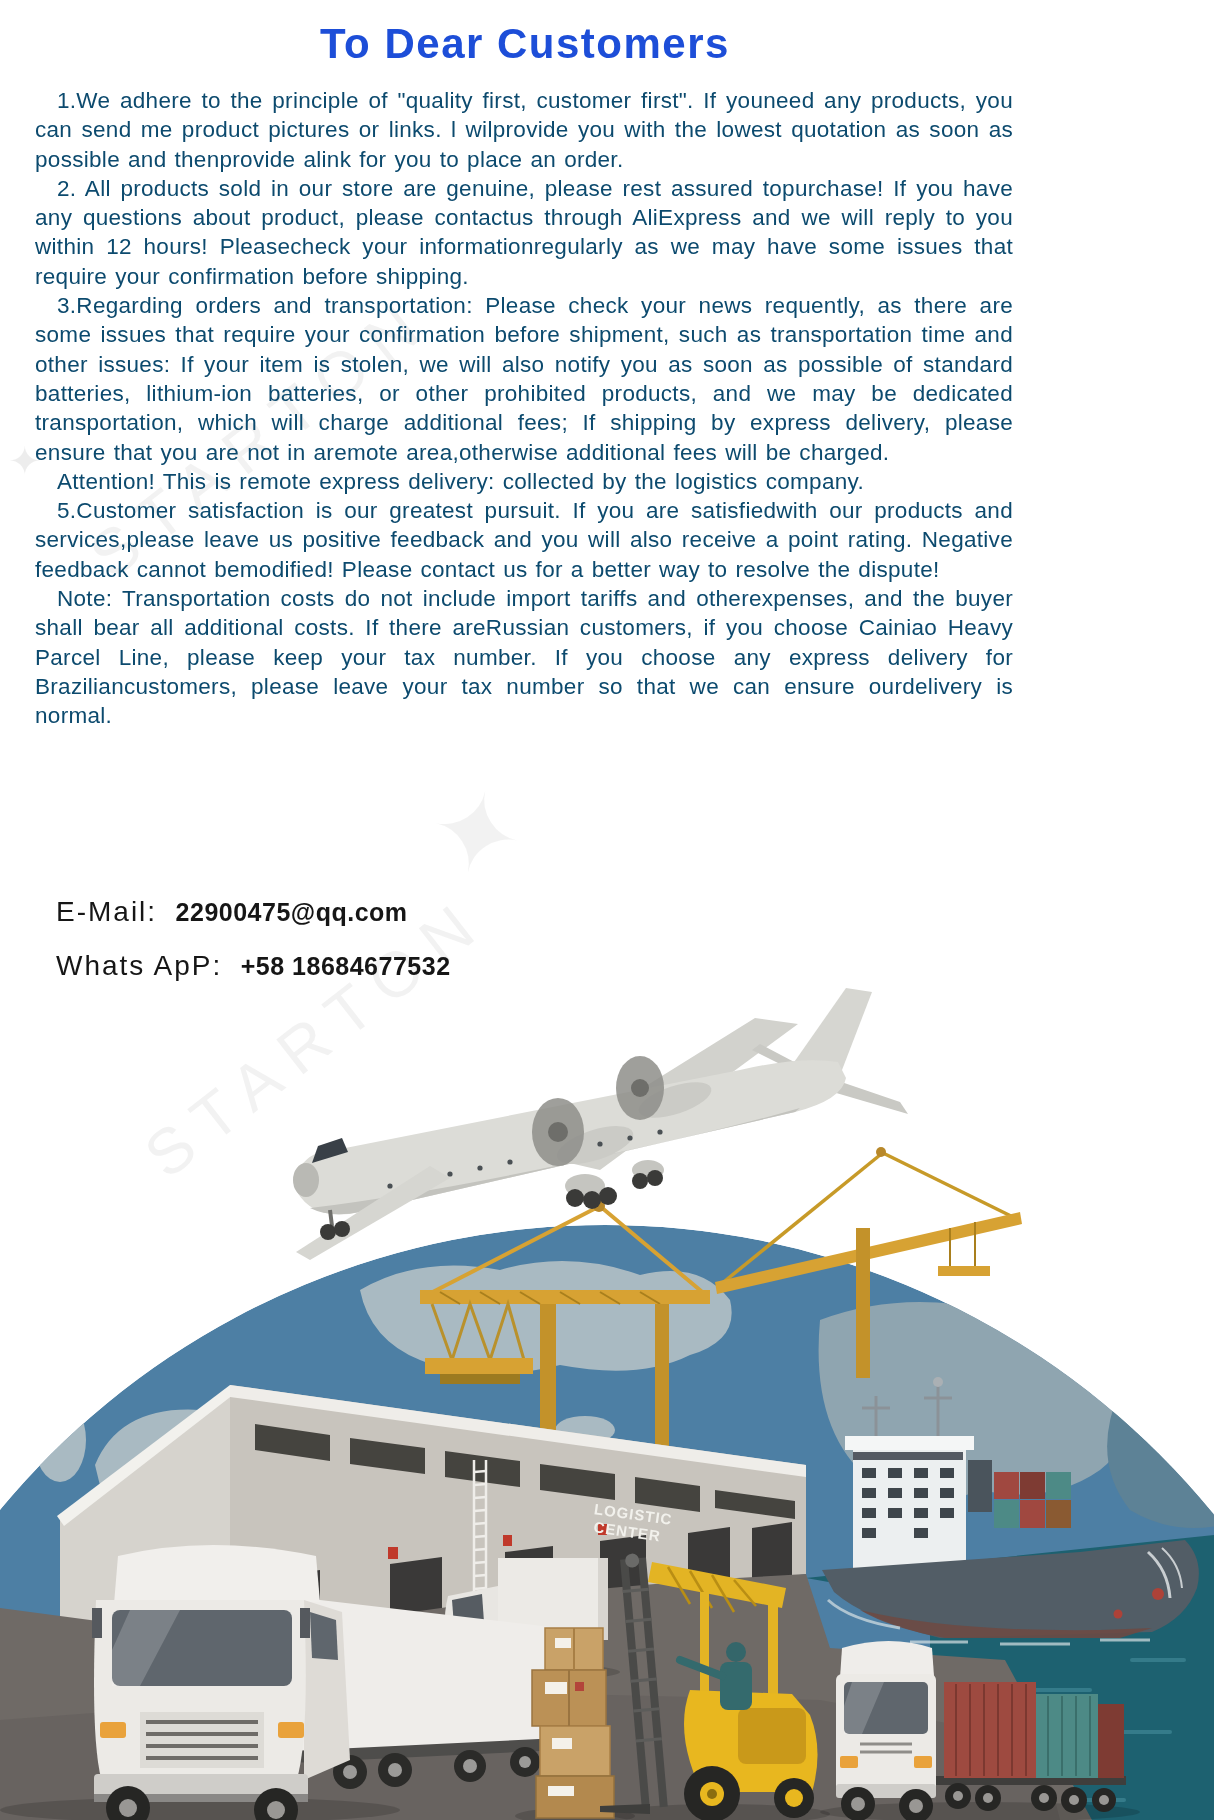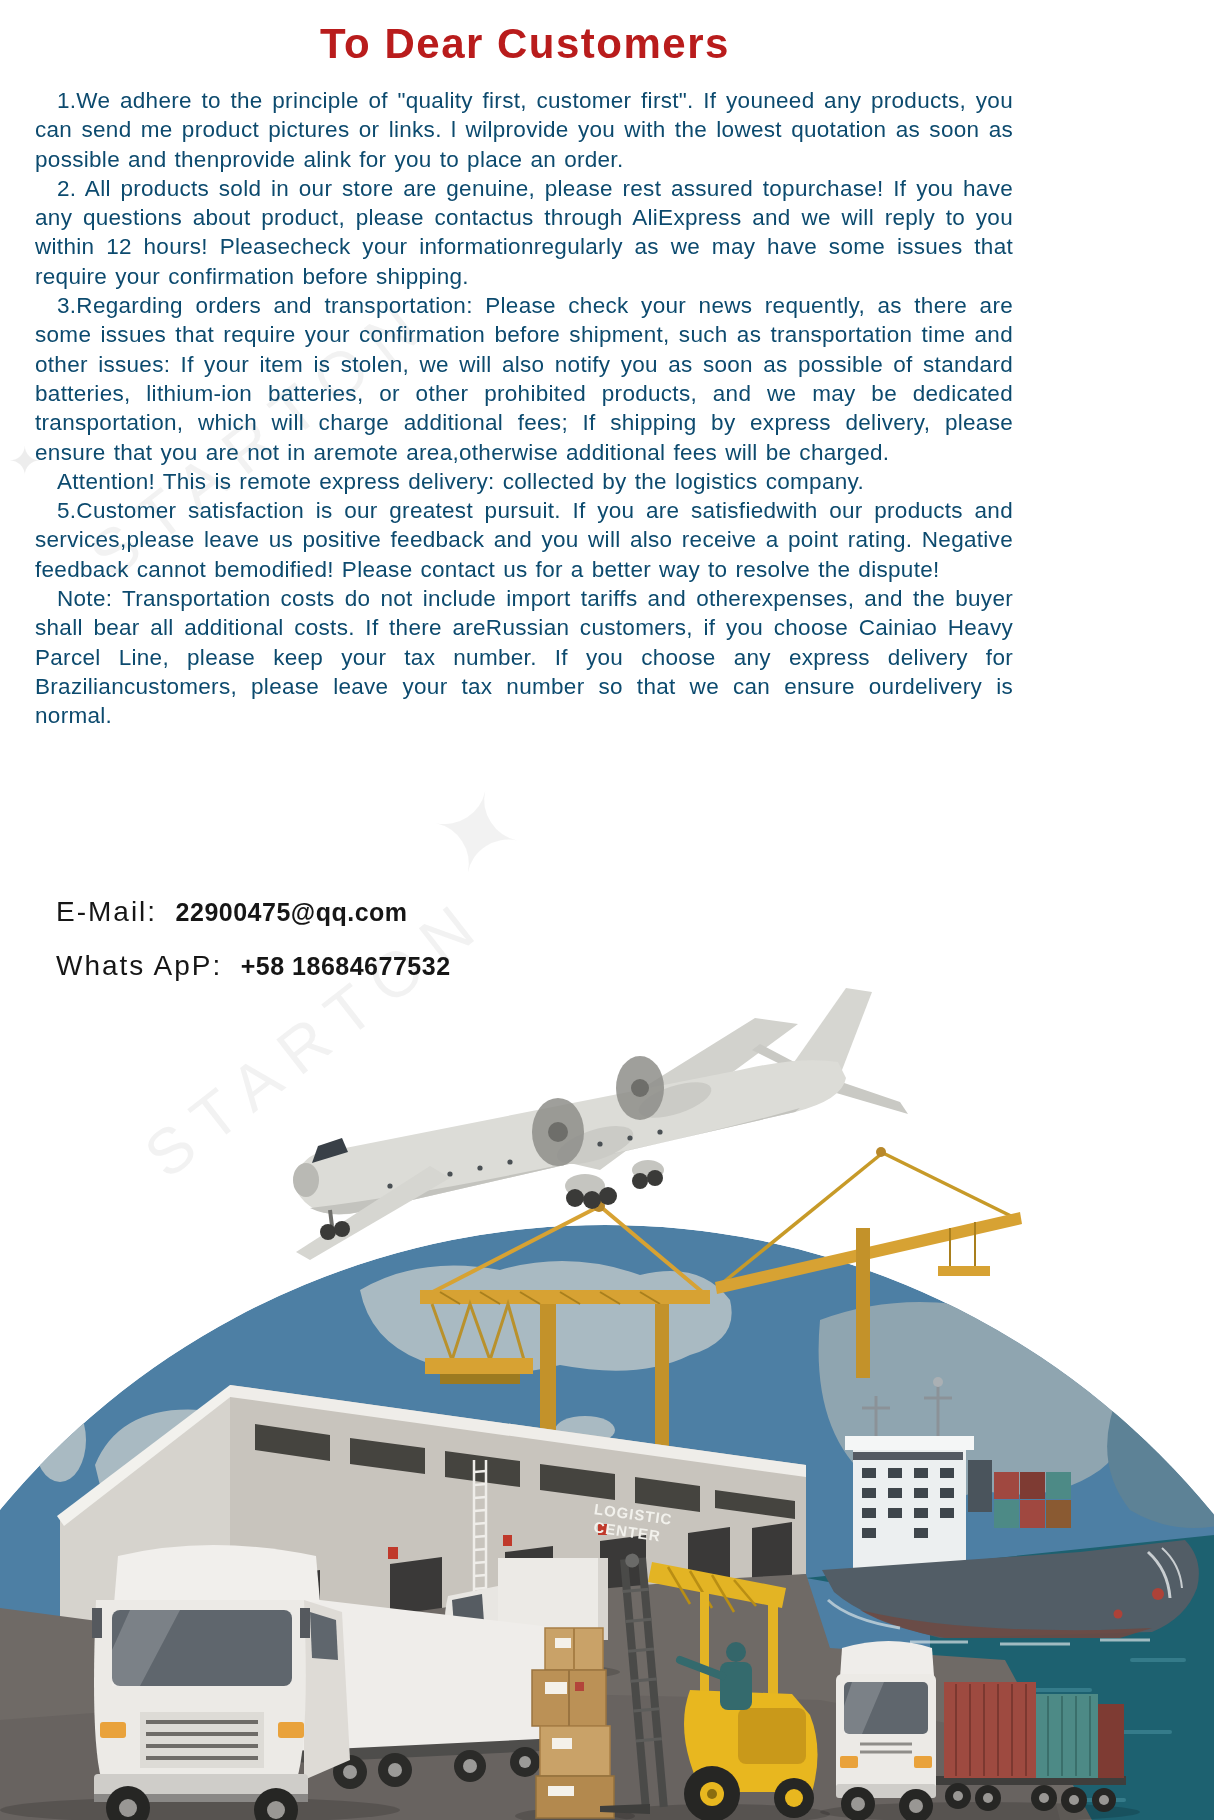--- a/index.html
+++ b/index.html
@@ -2,21 +2,21 @@
 <html><head>
 <meta charset="utf-8">
 <style>
   html,body { margin:0; padding:0; background:#ffffff; }
   .page {
     position:relative; width:1214px; height:1820px; background:#ffffff;
     overflow:hidden; font-family:"Liberation Sans", sans-serif;
   }
   .title {
     position:absolute; left:35px; top:20px; width:980px; margin:0;
-    text-align:center; font-size:42px; font-weight:700; color:#b91c1c;
+    text-align:center; font-size:42px; font-weight:700; color:#1d4ed8;
     letter-spacing:1.5px;
   }
   .body-text {
     position:absolute; left:35px; top:86px; width:978px;
     font-size:22.5px; line-height:29.3px; color:#0c4a6e;
     text-align:justify; letter-spacing:0.3px; word-spacing:1.5px;
   }
   .body-text p { margin:0; text-indent:22px; }
   .contact { position:absolute; left:56px; color:#161616; white-space:nowrap; }
   .contact.email { top:896px; }

